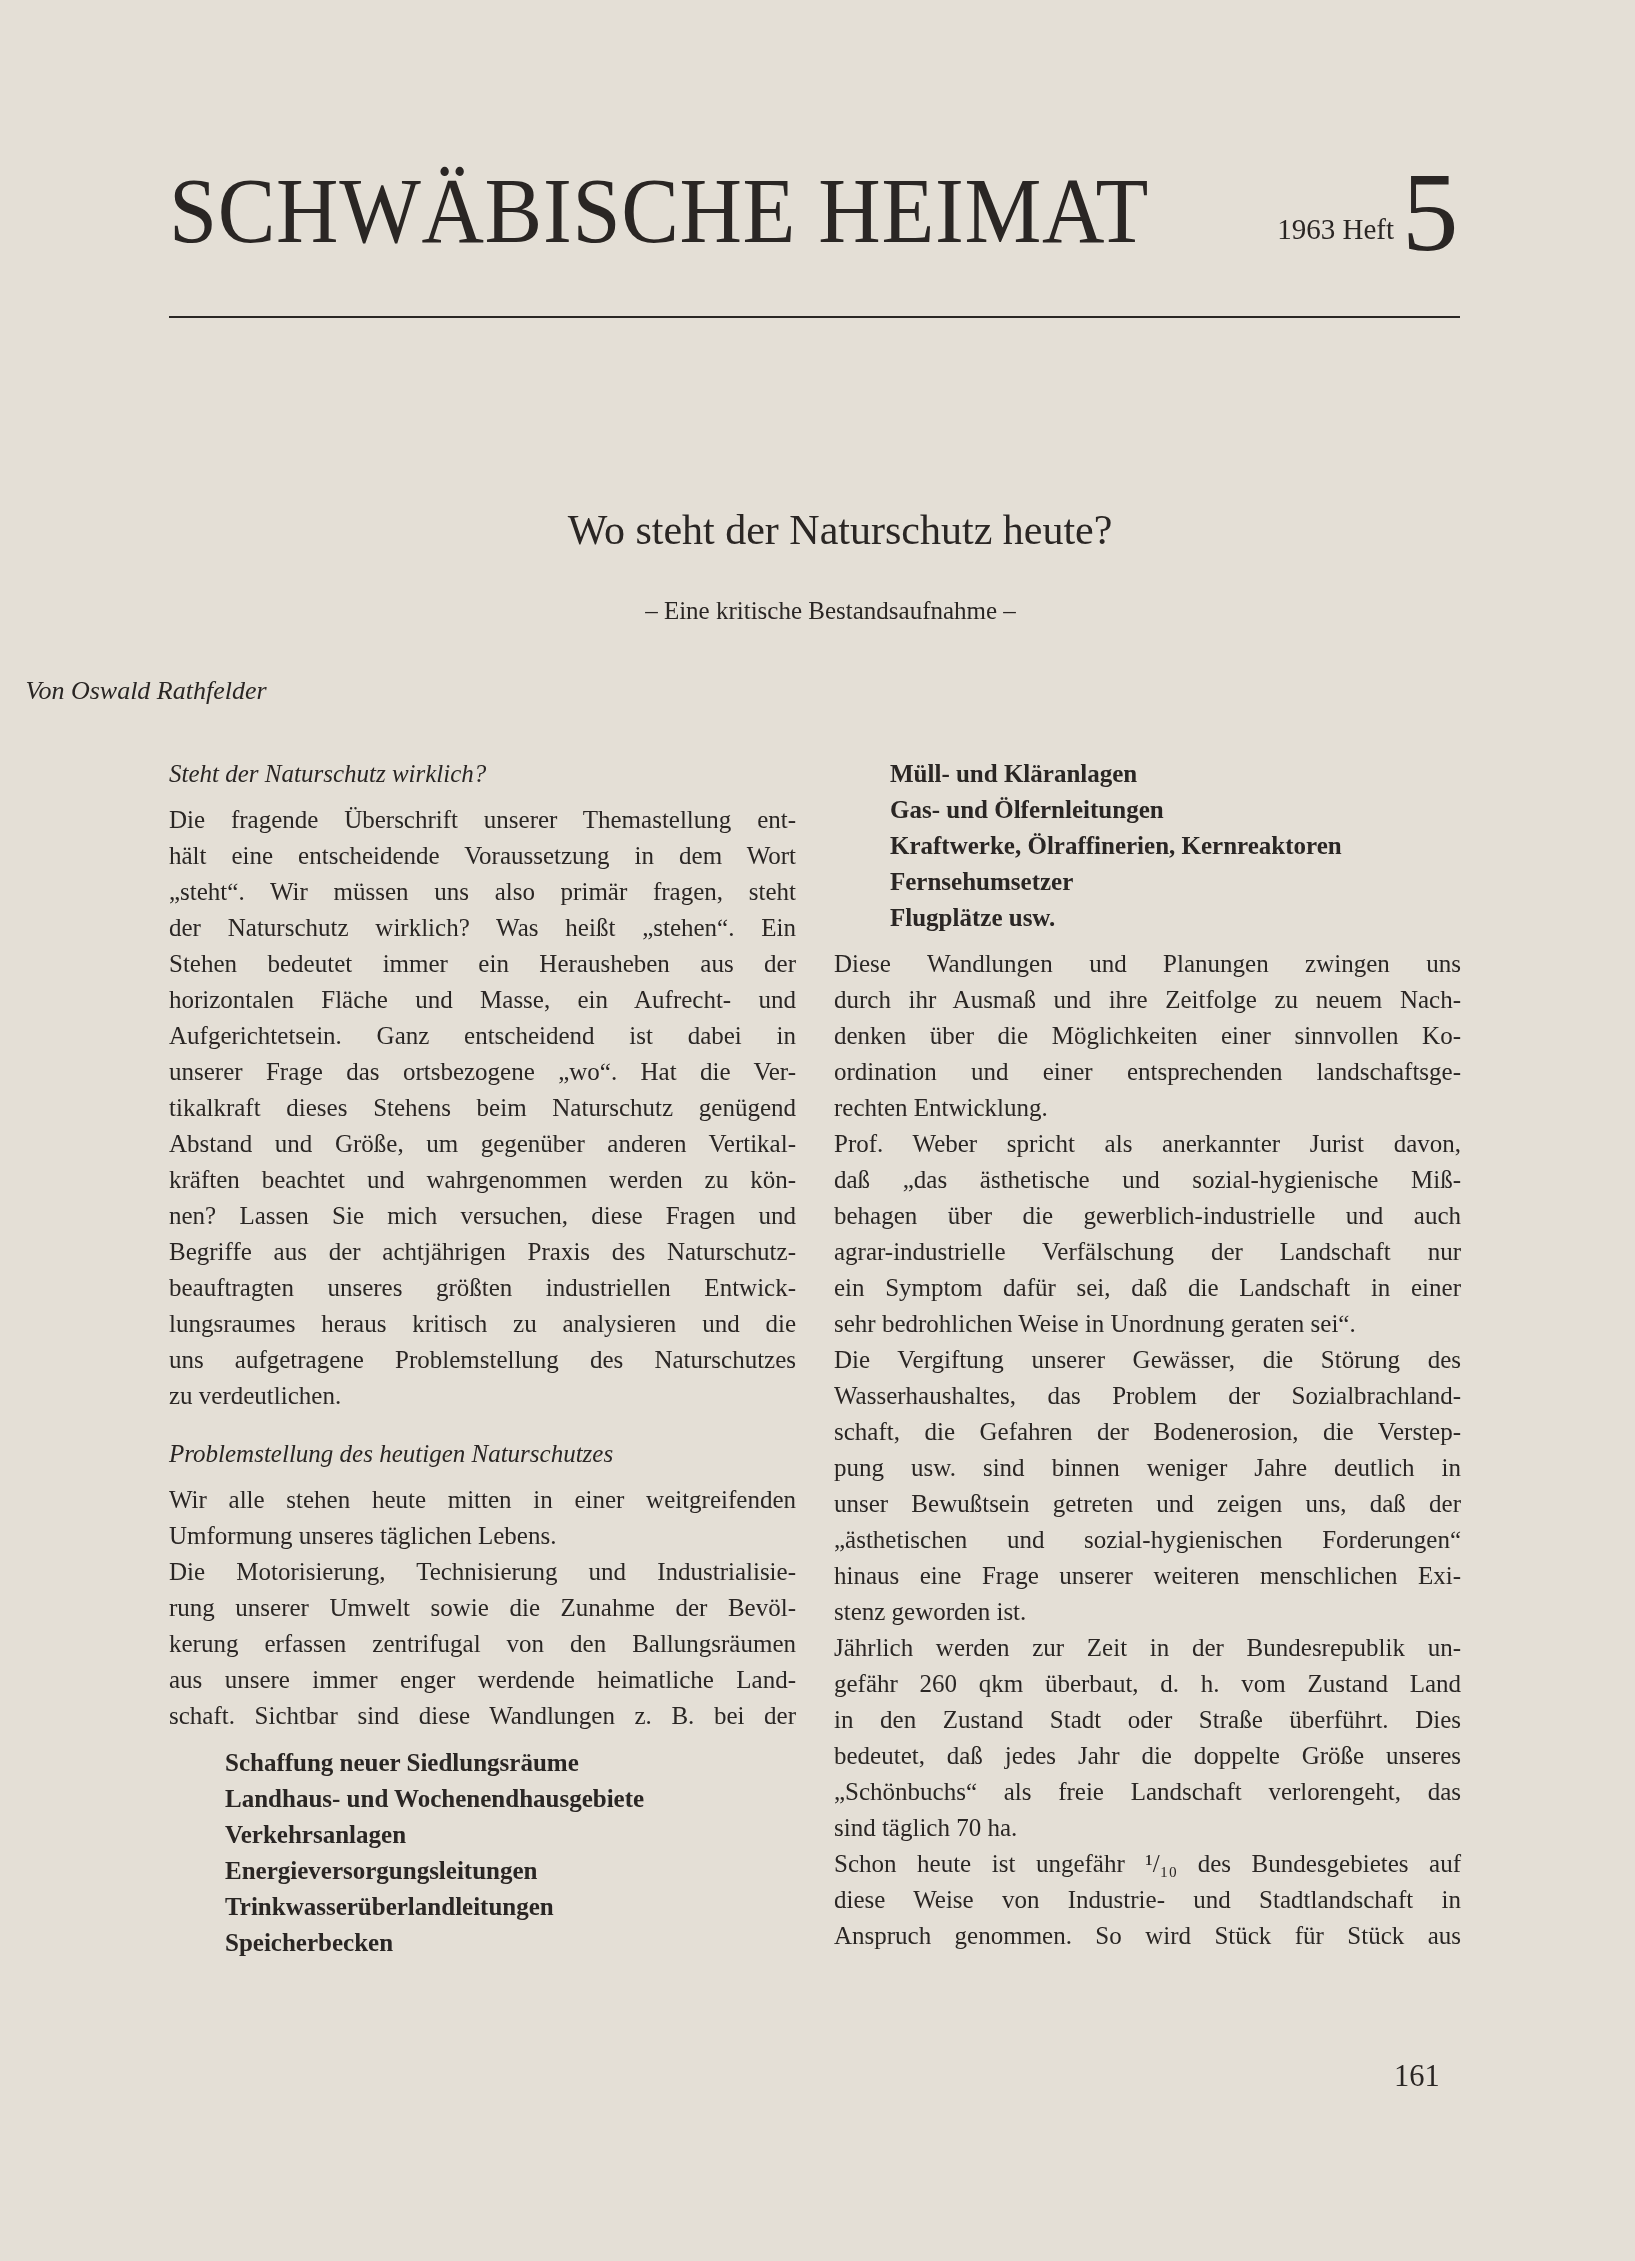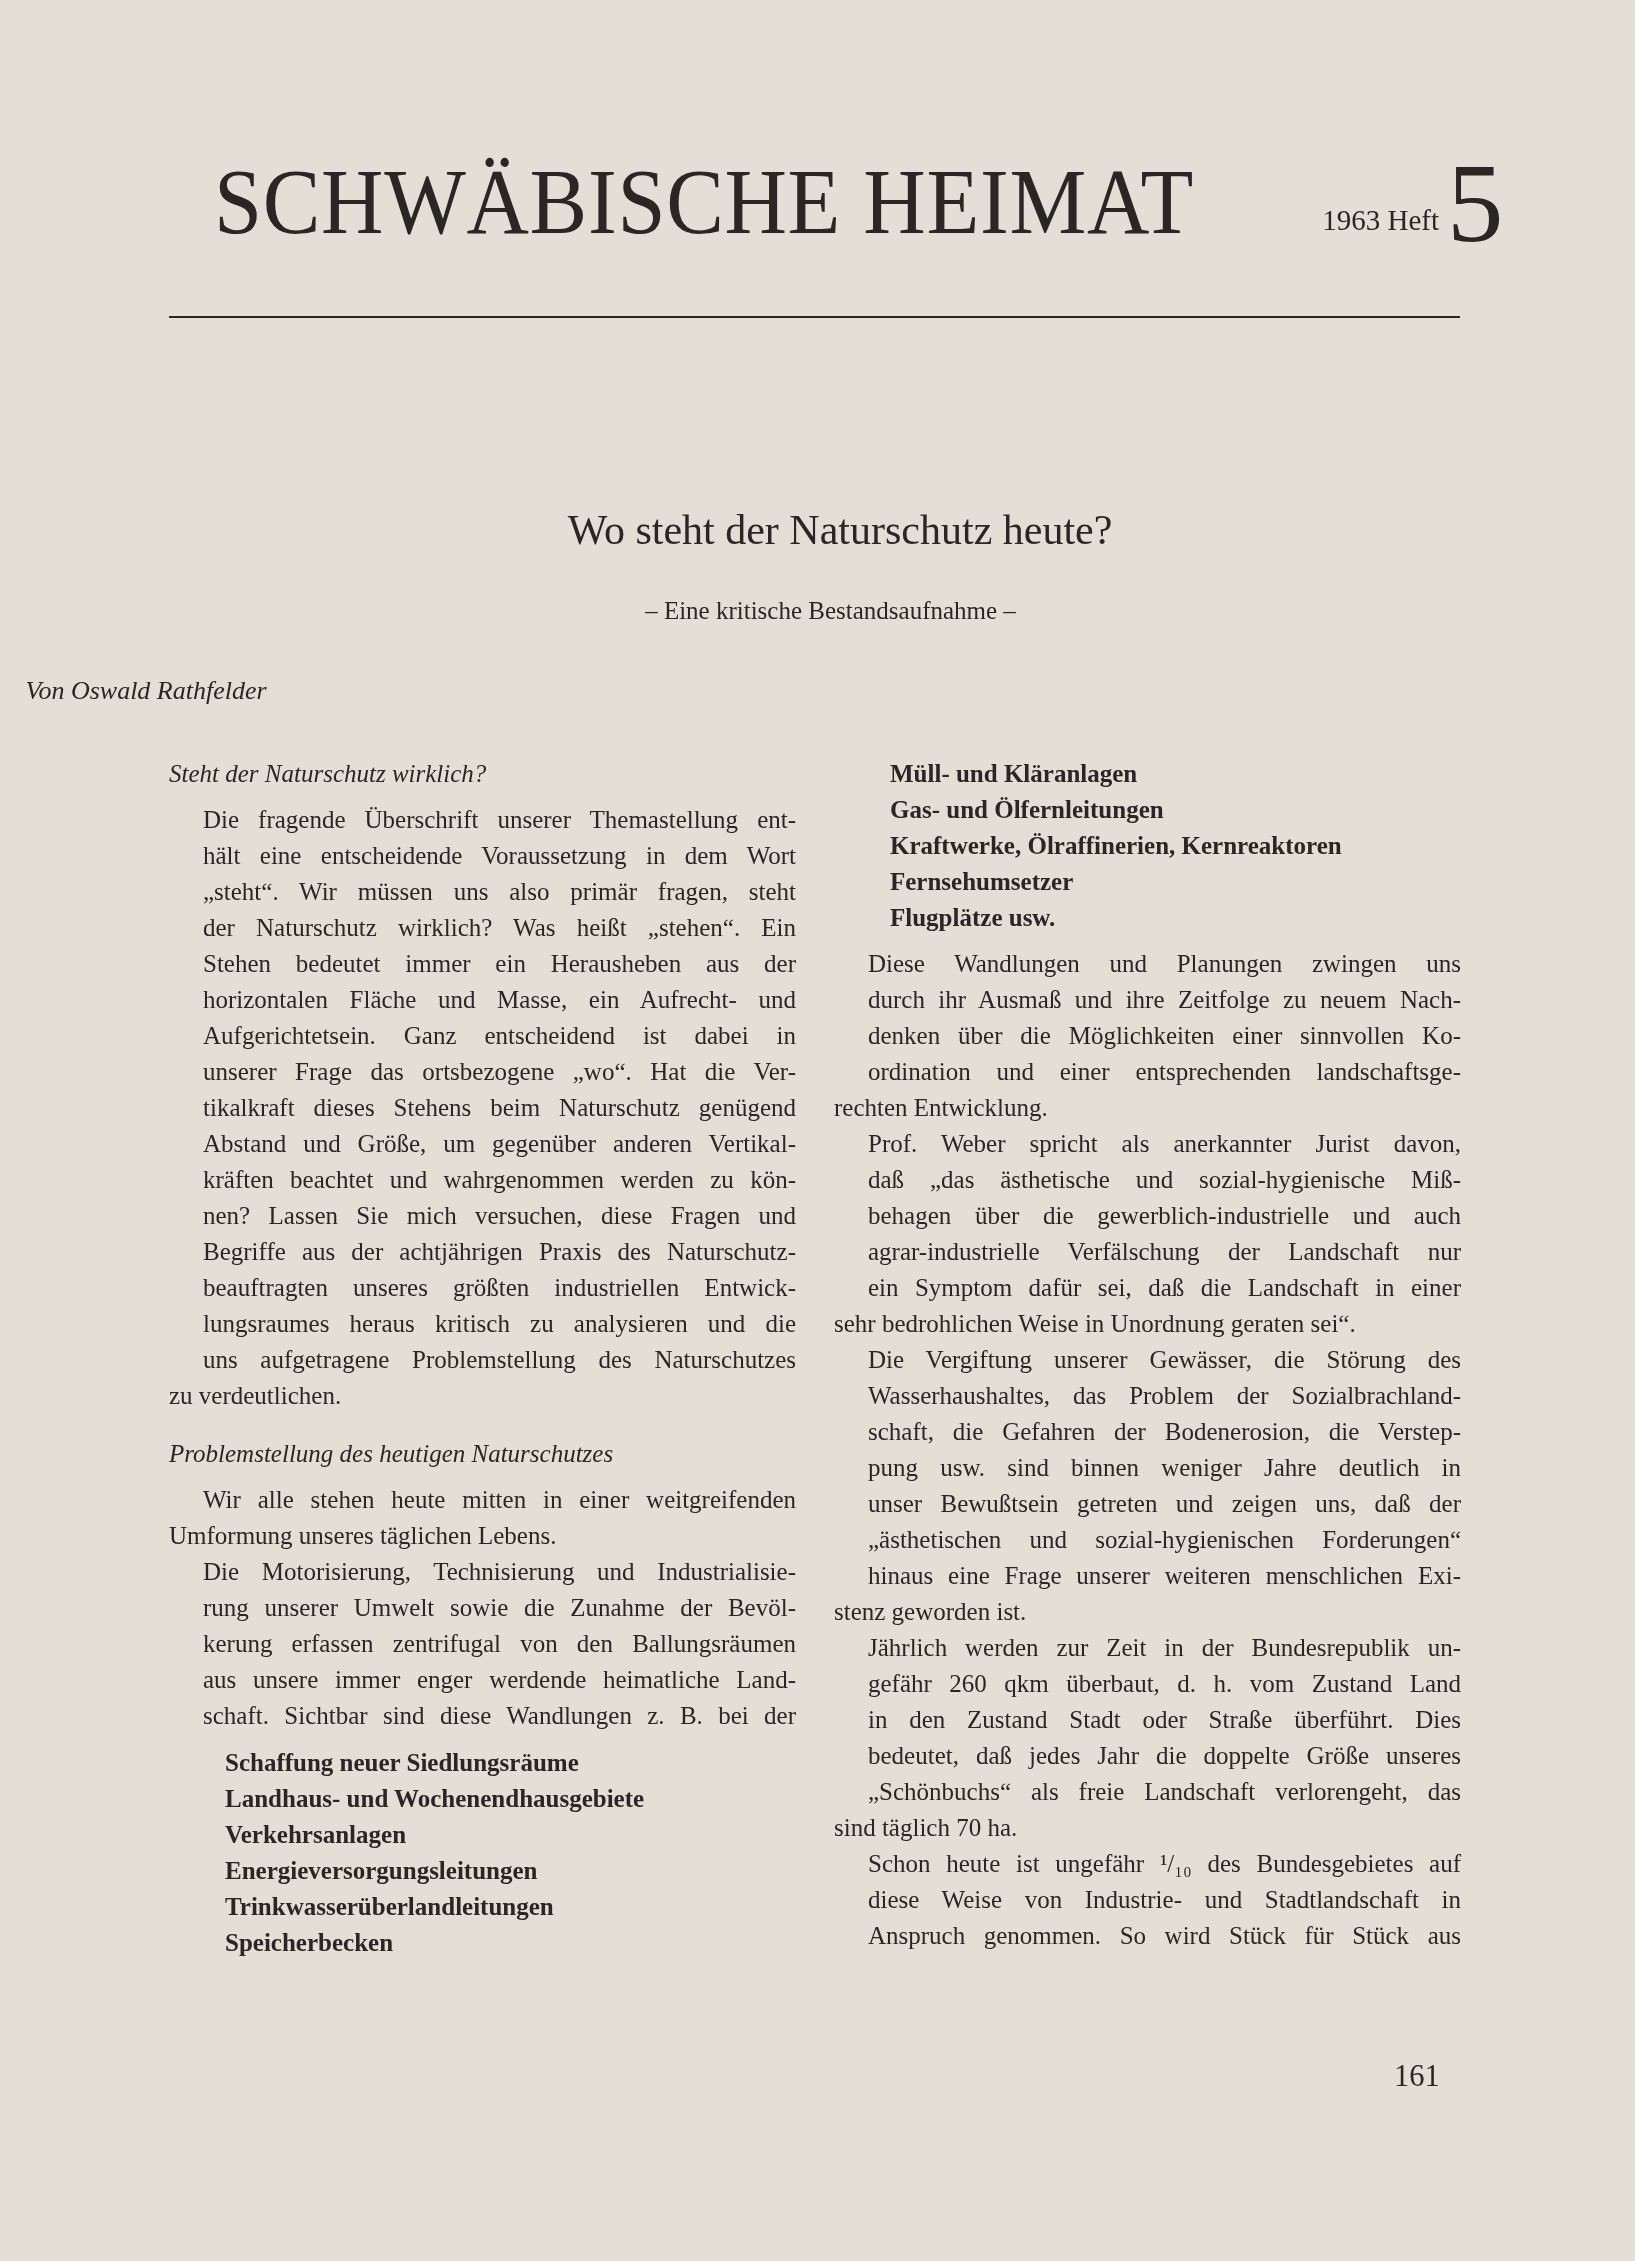--- a/index.html
+++ b/index.html
@@ -5,21 +5,21 @@
     html, body { margin: 0; padding: 0; }
     body {
       width: 1636px; height: 2261px;
       background: #e4dfd6;
       color: #2a2624;
       font-family: "Liberation Serif", "DejaVu Serif", serif;
       position: relative;
       overflow: hidden;
     }
     .masthead {
-      position: absolute; left: 169px; top: 145px; width: 1291px; height: 116px; margin-left: 45px;
+      position: absolute; left: 169px; top: 154px; width: 1291px; height: 116px;
     }
     .mast-title {
       position: absolute; left: 0; top: 5.8px;
       font-size: 93px; line-height: 102px; letter-spacing: 0.7px;
       font-weight: normal; white-space: nowrap;
       transform: scaleX(0.93); transform-origin: left top;
     }
     .mast-issue {
       position: absolute; left: 1233px; top: 0;
       font-size: 113px; line-height: 116px;
@@ -52,21 +52,21 @@
       position: absolute; top: 756px; width: 627px;
       font-size: 25px;
     }
     .col-left { left: 169px; }
     .col-right { left: 834px; }
     .line {
       height: 36px; line-height: 36px; white-space: nowrap;
       overflow: visible;
     }
     .line.j {
-      text-align: justify; text-align-last: justify; margin-left: 34px;
+      text-align: justify; text-align-last: justify;
     }
     .line.ind { padding-left: 56px; font-weight: bold; }
     .line.h { font-style: italic; font-size: 25px; }
     .gap { height: 22px; }
     .gap-s { height: 10.2px; }
     .page-number {
       position: absolute; left: 1394px; top: 2054px;
       font-size: 30.5px; line-height: 44px;
     }
   </style>

